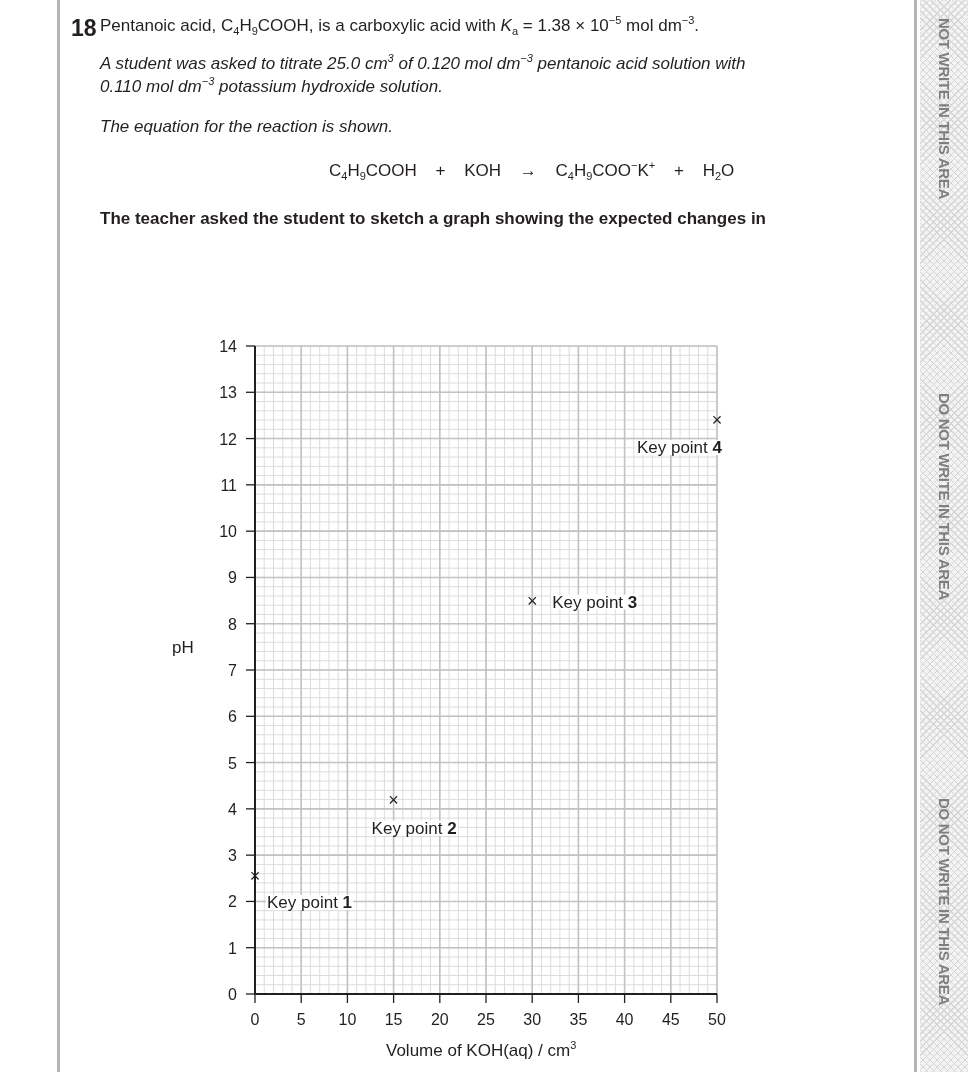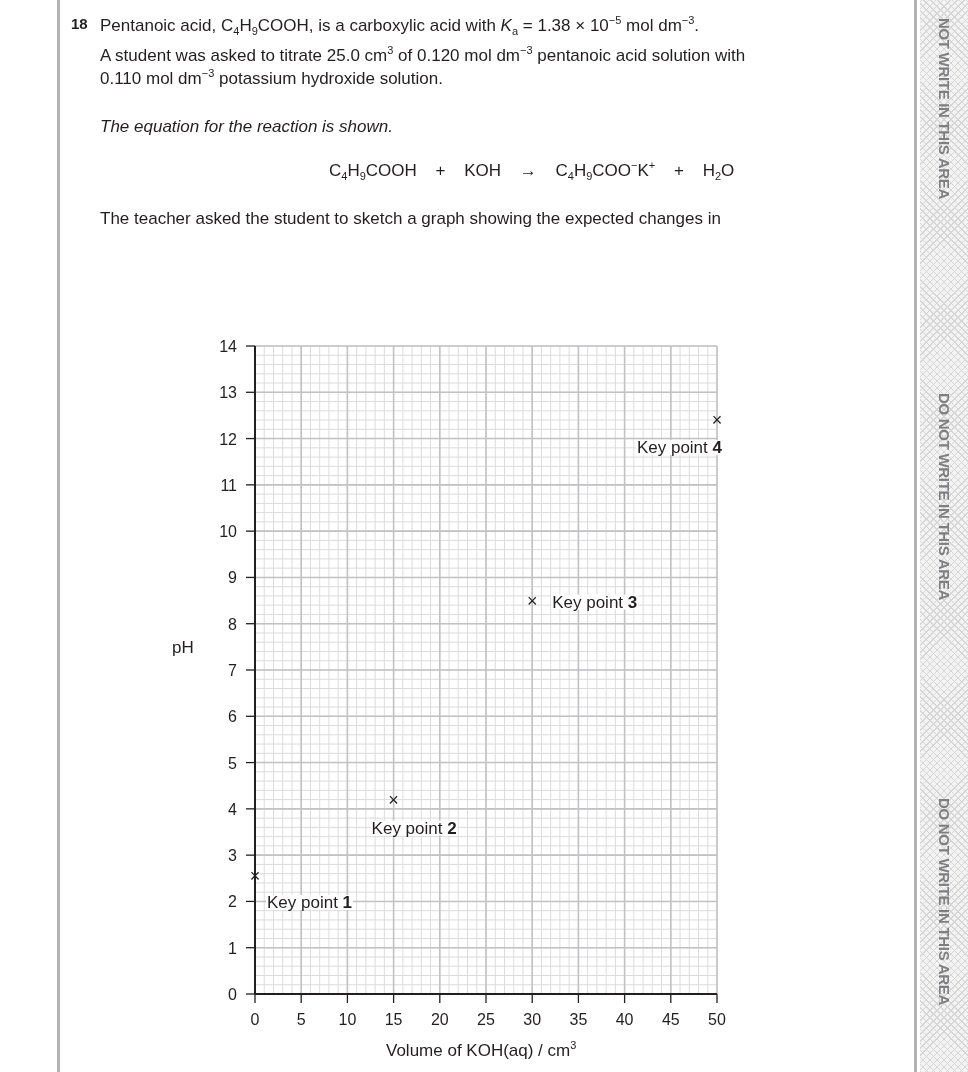--- a/index.html
+++ b/index.html
@@ -8,21 +8,21 @@
   .left-rule { position: absolute; left: 57px; top: 0; width: 3px; height: 1072px; background: #b3b3b6; }
   .right-rule { position: absolute; left: 914px; top: 0; width: 3px; height: 1072px; background: #b3b3b6; }
   .hatch { position: absolute; left: 920px; top: 0; width: 48px; height: 1072px;
            background-color: #f3f3f3;
            background-image:
              repeating-linear-gradient(45deg, #d6d6d6 0 1px, transparent 1px 5px),
              repeating-linear-gradient(-45deg, #d6d6d6 0 1px, transparent 1px 5px); }
   .margin-label { position: absolute; left: 944px; transform: translate(-50%, 0) rotate(90deg);
                   transform-origin: center; white-space: nowrap; font-weight: bold;
                   font-size: 15px; color: #7d7f82; letter-spacing: -0.3px; }
-  .q-num { position: absolute; left: 71px; top: 15px; font-weight: bold; font-size: 15px; }
+  .q-num { position: absolute; left: 71px; top: 15px; font-weight: bold; font-size: 23px; }
   .text { position: absolute; left: 100px; font-size: 17px; line-height: 23px; }
   sub, sup { font-size: 11px; line-height: 0; }
   .italic { font-style: italic; }
   .equation { position: absolute; top: 161px; left: 300px; font-size: 17px; word-spacing: 2px; margin-left: 29px; }
   .equation span.sp { display: inline-block; width: 12px; }
   svg#chart { position: absolute; left: 0; top: 0; }
   .tick-label { font-family: "Liberation Sans", sans-serif; font-size: 16px; fill: #231f20; }
   .kp-label { font-family: "Liberation Sans", sans-serif; font-size: 17px; fill: #231f20; }
   .kp-num { font-weight: bold; }
 </style>
@@ -35,38 +35,38 @@
 <div class="margin-label" style="top:100px;">NOT WRITE IN THIS AREA</div>
 <div class="margin-label" style="top:488px;">DO NOT WRITE IN THIS AREA</div>
 <div class="margin-label" style="top:893px;">DO NOT WRITE IN THIS AREA</div>
 
 <div class="q-num">18</div>
 
 <div class="text" style="top:14px;">
   <span>Pentanoic acid, C</span><sub>4</sub><span>H</span><sub>9</sub><span>COOH, is a carboxylic acid with </span><span class="italic">K</span><sub>a</sub><span> = 1.38 × 10</span><sup>−5</sup><span> mol dm</span><sup>−3</sup><span>.</span>
 </div>
 
-<div class="text" style="top:44px;">
+<div class="text" style="top:52px;font-style:italic;">
   <span>A student was asked to titrate 25.0 cm</span><sup>3</sup><span> of 0.120 mol dm</span><sup>−3</sup><span> pentanoic acid solution with</span><br>
   <span>0.110 mol dm</span><sup>−3</sup><span> potassium hydroxide solution.</span>
 </div>
 
 <div class="text" style="top:115px;font-style:italic;">The equation for the reaction is shown.</div>
 
 <div class="equation">
   <span>C<sub>4</sub>H<sub>9</sub>COOH</span>
   <span class="sp"></span><span>+</span><span class="sp"></span>
   <span>KOH</span>
   <span class="sp"></span><span>→</span><span class="sp"></span>
   <span>C<sub>4</sub>H<sub>9</sub>COO<sup>−</sup>K<sup>+</sup></span>
   <span class="sp"></span><span>+</span><span class="sp"></span>
   <span>H<sub>2</sub>O</span>
 </div>
 
-<div class="text" style="top:207px;">
+<div class="text" style="top:207px;font-weight:bold;">
   <span>The teacher asked the student to sketch a graph showing the expected changes in</span><br>
 </div>
 
 <div class="text" style="top:269px;">
   <br>
 </div>
 
 <svg id="chart" width="968" height="1072">
   <g id="grid-minor">
       <line x1="255" x2="255" y1="346" y2="994" stroke="#dcdcde" stroke-width="1"></line>

